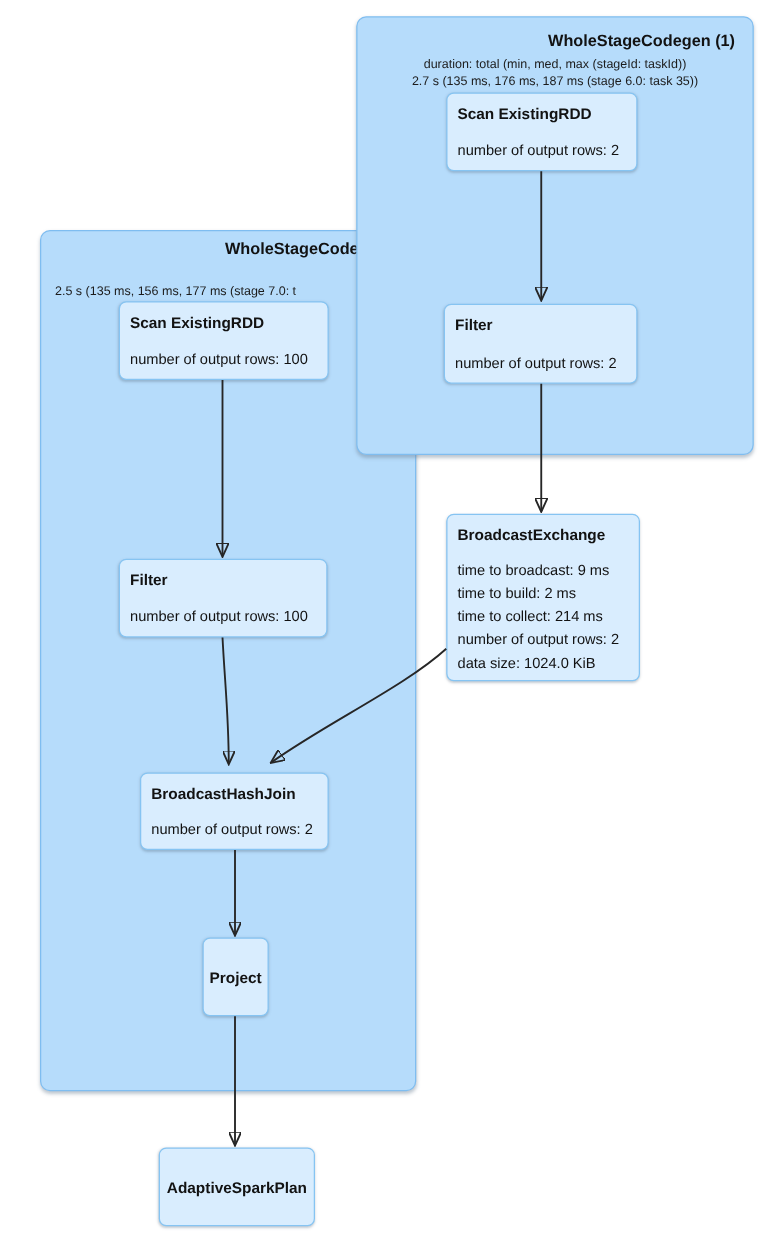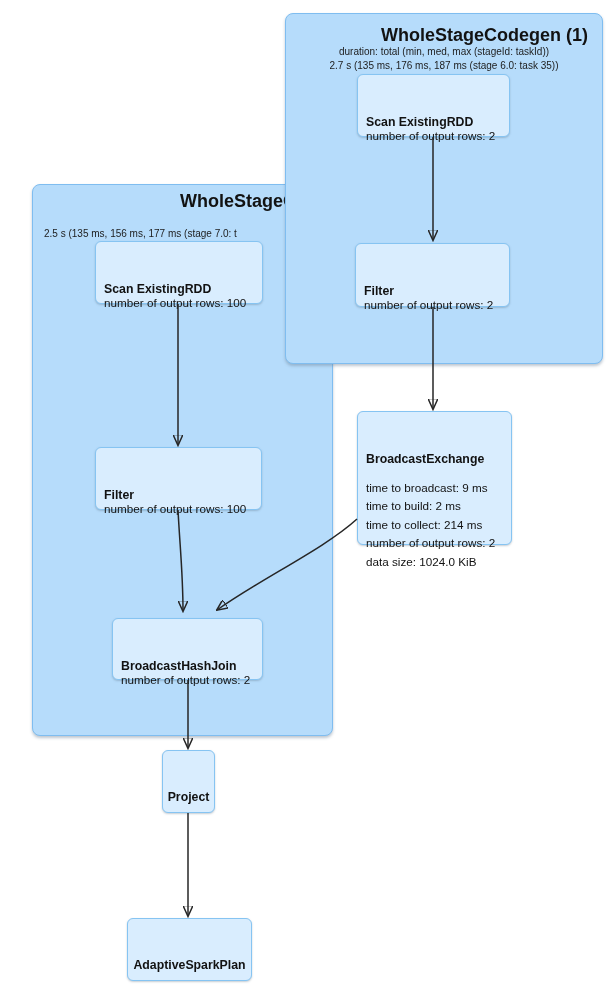--- a/index.html
+++ b/index.html
@@ -24,26 +24,26 @@
     background:var(--bg);
     overflow:hidden;
   }
   .cluster{
     position:absolute;
     background:var(--cluster-fill);
     border:1px solid var(--cluster-border);
     border-radius:8px;
     box-shadow:0 2px 3px rgba(110,130,150,0.45);
   }
-  #cluster-wsc2{left:32px;top:184px;width:301px;height:552px;z-index:1;text-align:right;}
+  #cluster-wsc2{left:32px;top:184px;width:301px;height:689px;z-index:1;text-align:right;}
   #cluster-wsc1{left:285px;top:13px;width:318px;height:351px;z-index:2;}
   .cluster-title{
     position:absolute;
     font-weight:bold;
-    font-size:18px;
+    font-size:13px;
     white-space:nowrap;
     color:var(--text);
   }
   #cluster-wsc1 .cluster-title{top:11px;right:14px;}
   #cluster-wsc2 .cluster-title{top:6px;left:147px;}
   .duration-line{
     position:absolute;
     font-size:10px;
     line-height:13.5px;
     white-space:nowrap;
@@ -62,21 +62,20 @@
     box-shadow:0 1px 2px rgba(90,110,130,0.35);
     display:flex;
     flex-direction:column;
     justify-content:space-between;
     padding:9px 8px;
   }
   .node-title{
     font-weight:bold;
     font-size:12.3px;
     white-space:nowrap;
-    margin-top:31px;
   }
   .node-metric{
     font-size:11.7px;
     white-space:nowrap;
   }
   #node-scan1{left:357px;top:74px;width:153px;height:63px;}
   #node-filter1{left:355px;top:243px;width:155px;height:64px;}
   #node-bexchange{left:357px;top:411px;width:155px;height:134px;justify-content:flex-start;}
   #node-bexchange .be-metrics{margin-top:13px;}
   #node-bexchange .node-metric{line-height:18.4px;}

